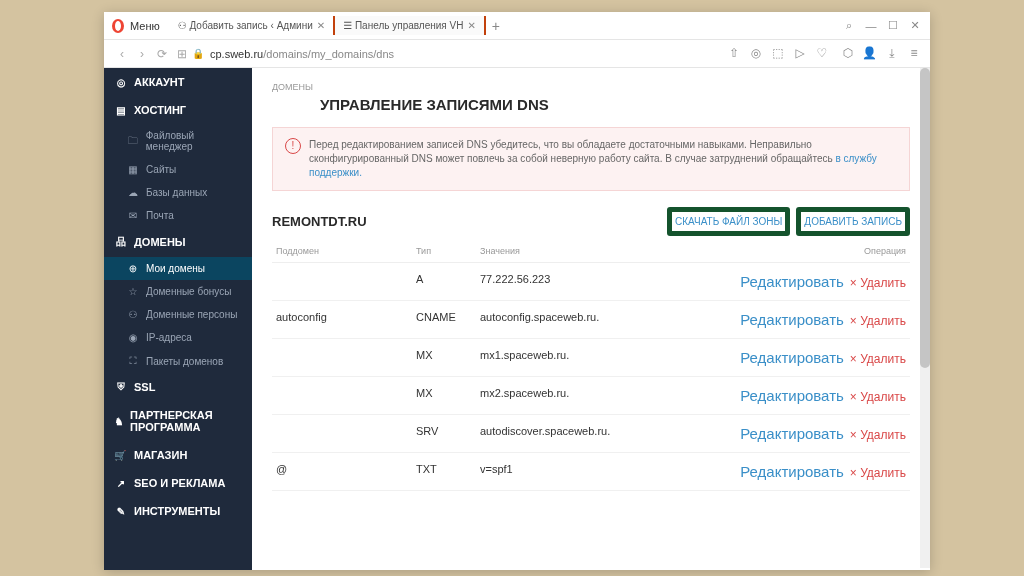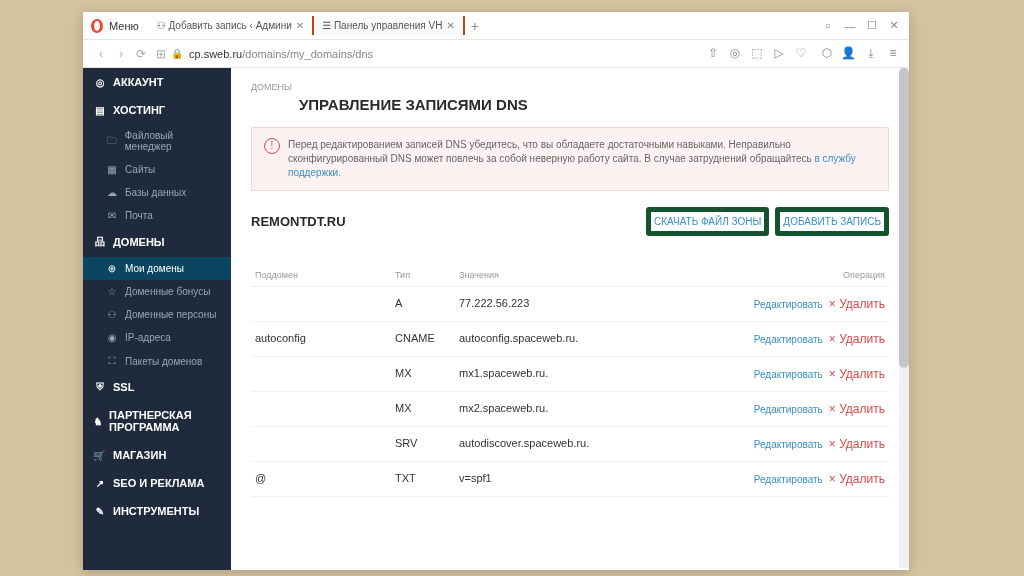--- a/index.html
+++ b/index.html
@@ -1,17 +1,17 @@
 <!DOCTYPE html>
 <html><head>
 <meta charset="utf-8">
 <style>
 * { margin: 0; padding: 0; box-sizing: border-box; font-family: Arial, sans-serif; }
 body { background: #d4c3a0; width: 1024px; height: 576px; overflow: hidden; position: relative; }
-.window { position: absolute; left: 83px; top: 12px; width: 826px; height: 558px; background: #fff; box-shadow: 0 2px 12px rgba(0,0,0,0.2); display: flex; flex-direction: column; }
+.window { position: absolute; left: 104px; top: 12px; width: 826px; height: 558px; background: #fff; box-shadow: 0 2px 12px rgba(0,0,0,0.2); display: flex; flex-direction: column; }
 .titlebar { height: 28px; background: #fff; display: flex; align-items: center; border-bottom: 1px solid #e5e5e5; }
 .opera-logo { width: 16px; height: 16px; margin-left: 6px; }
 .menu-btn { font-size: 11px; margin-left: 4px; color: #333; }
 .tabs { display: flex; margin-left: 10px; flex: 1; align-items: center; }
 .tab { display: flex; align-items: center; padding: 4px 8px; font-size: 10px; color: #555; border-right: 2px solid #c2410c; cursor: pointer; }
 .tab.active { background: #fafafa; }
 .tab-close { margin-left: 4px; color: #888; font-size: 10px; }
 .tab-new { width: 20px; text-align: center; color: #888; font-size: 14px; cursor: pointer; }
 .win-controls { display: flex; margin-right: 4px; }
 .win-ctrl { width: 22px; height: 22px; display: flex; align-items: center; justify-content: center; color: #888; font-size: 11px; cursor: pointer; }
@@ -28,31 +28,31 @@
 .sb-item.top { font-weight: bold; color: #fff; font-size: 11px; padding: 8px 10px; }
 .sb-item.sub { padding-left: 22px; font-size: 10px; }
 .sb-item.active { background: #0b4560; color: #fff; }
 .sb-icon { width: 14px; margin-right: 6px; display: inline-block; text-align: center; font-size: 10px; }
 .main { flex: 1; background: #fff; overflow-y: auto; padding: 14px 20px; }
 .breadcrumb { font-size: 9px; color: #999; text-transform: uppercase; margin-bottom: 4px; }
 h1 { font-size: 15px; font-weight: bold; color: #2a2a2a; margin-bottom: 14px; margin-left: 48px; }
 .alert { background: #fdf2f2; border: 1px solid #f5d5d5; padding: 10px 12px; display: flex; font-size: 10px; color: #666; margin-bottom: 16px; line-height: 1.4; }
 .alert-icon { width: 16px; height: 16px; border: 1px solid #d94848; border-radius: 50%; color: #d94848; text-align: center; font-size: 10px; line-height: 14px; margin-right: 8px; flex-shrink: 0; }
 .alert a { color: #3a8fc8; text-decoration: none; }
-.domain-header { display: flex; align-items: center; margin-bottom: 28px; }
+.domain-header { display: flex; align-items: center; margin-bottom: 4px; }
 .domain-name { font-size: 13px; font-weight: bold; color: #2a2a2a; flex: 1; }
 .btn-outline { border: 5px solid #14532d; color: #3a8fc8; background: #fff; padding: 4px 3px; font-size: 10px; border-radius: 3px; margin-left: 6px; cursor: pointer; }
 table { width: 100%; border-collapse: collapse; font-size: 10px; }
 th { text-align: left; color: #999; font-weight: normal; padding: 6px 4px; border-bottom: 1px solid #eee; font-size: 9px; }
 td { padding: 10px 4px; border-bottom: 1px solid #f0f0f0; color: #333; vertical-align: top; font-size: 11px; }
 td.sub-col { width: 140px; }
 td.type-col { width: 64px; text-transform: uppercase; }
 td.val-col { width: 140px; }
 td.op-col { text-align: right; white-space: nowrap; }
-.edit-link { color: #3a8fc8; cursor: pointer; font-size: 10px; margin-right: 6px; }
+.edit-link { color: #3a8fc8; cursor: pointer; font-size: 15px; margin-right: 6px; }
 .del-link { color: #d94848; cursor: pointer; font-size: 12px; }
 .del-link::before { content: "× "; }
 .scrollbar-track { position: absolute; right: 0; top: 56px; width: 10px; height: 500px; background: #f0f0f0; }
 .scrollbar-thumb { width: 10px; height: 300px; background: #c5c5c5; border-radius: 5px; }
 </style>
 </head>
 <body>
 
 <div class="window">
   <div class="titlebar">

